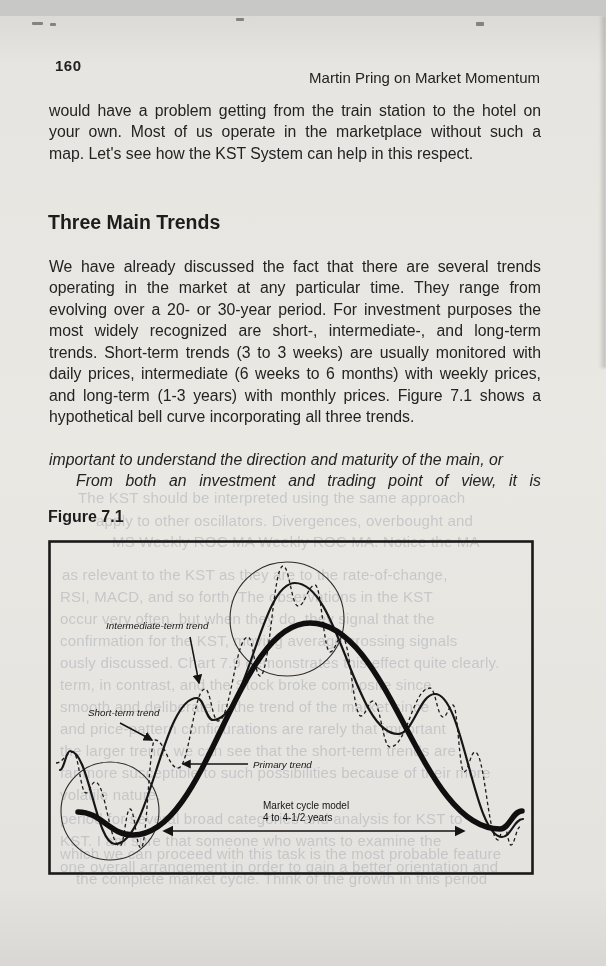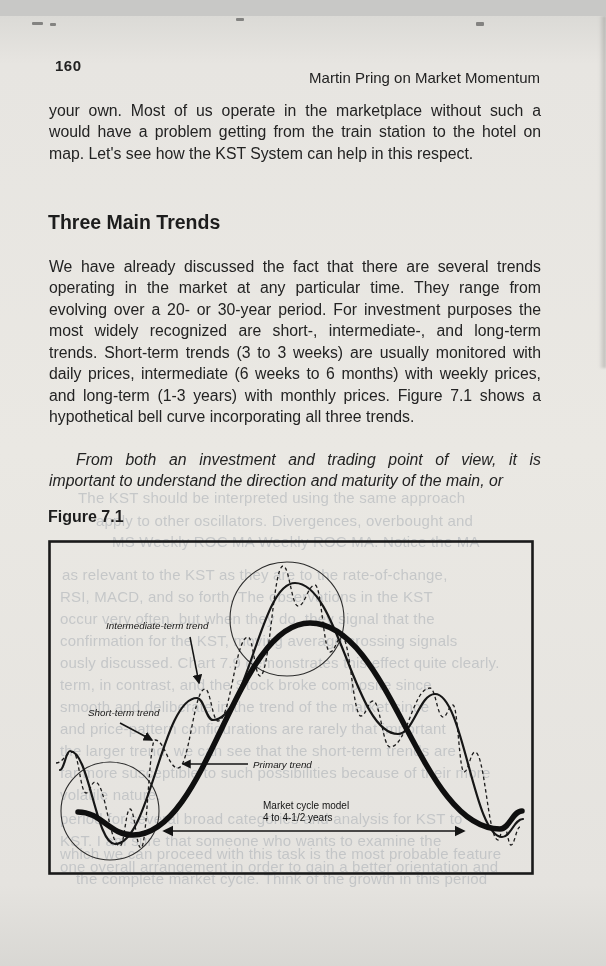--- a/index.html
+++ b/index.html
@@ -64,38 +64,38 @@
       <div class="bleed" style="left: 60px; top: 747px;">far more susceptible to such possibilities because of their more</div>
       <div class="bleed" style="left: 60px; top: 769px;">volatile nature.</div>
       <div class="bleed" style="left: 60px; top: 793px;">period for several broad categories and analysis for KST to</div>
       <div class="bleed" style="left: 60px; top: 815px;">KST. I am sure that someone who wants to examine the</div>
       <div class="bleed" style="left: 60px; top: 828px;">which we can proceed with this task is the most probable feature</div>
       <div class="bleed" style="left: 60px; top: 841px;">one overall arrangement in order to gain a better orientation and</div>
       <div class="bleed" style="left: 76px; top: 853px;">the complete market cycle. Think of the growth in this period</div>
     </div>
 
   <div class="para p1">
+      <div class="tl j">would have a problem getting from the train station to the hotel on</div>
       <div class="tl j">your own. Most of us operate in the marketplace without such a</div>
-      <div class="tl j">would have a problem getting from the train station to the hotel on</div>
       <div class="tl">map. Let's see how the KST System can help in this respect.</div>
     </div>
   <div class="heading">Three Main Trends</div>
   <div class="para p2">
       <div class="tl j">We have already discussed the fact that there are several trends</div>
       <div class="tl j">operating in the market at any particular time. They range from</div>
       <div class="tl j">evolving over a 20- or 30-year period. For investment purposes the</div>
       <div class="tl j">most widely recognized are short-, intermediate-, and long-term</div>
       <div class="tl j">trends. Short-term trends (3 to 3 weeks) are usually monitored with</div>
       <div class="tl j">daily prices, intermediate (6 weeks to 6 months) with weekly prices,</div>
       <div class="tl j">and long-term (1-3 years) with monthly prices. Figure 7.1 shows a</div>
       <div class="tl">hypothetical bell curve incorporating all three trends.</div>
     </div>
   <div class="para p3">
+      <div class="tl">important to understand the direction and maturity of the main, or</div>
       <div class="tl j ind">From both an investment and trading point of view, it is</div>
-      <div class="tl">important to understand the direction and maturity of the main, or</div>
     </div>
   <div class="figlabel">Figure 7.1</div>
 
   <svg class="figure" width="486" height="335" viewBox="0 0 486 335">
     <defs>
       <marker id="arr" viewBox="0 0 10 10" refX="8.5" refY="5" markerWidth="6.5" markerHeight="6.5" orient="auto-start-reverse">
         <path d="M0,0 L10,5 L0,10 z" fill="#141414"></path>
       </marker>
     </defs>
 

